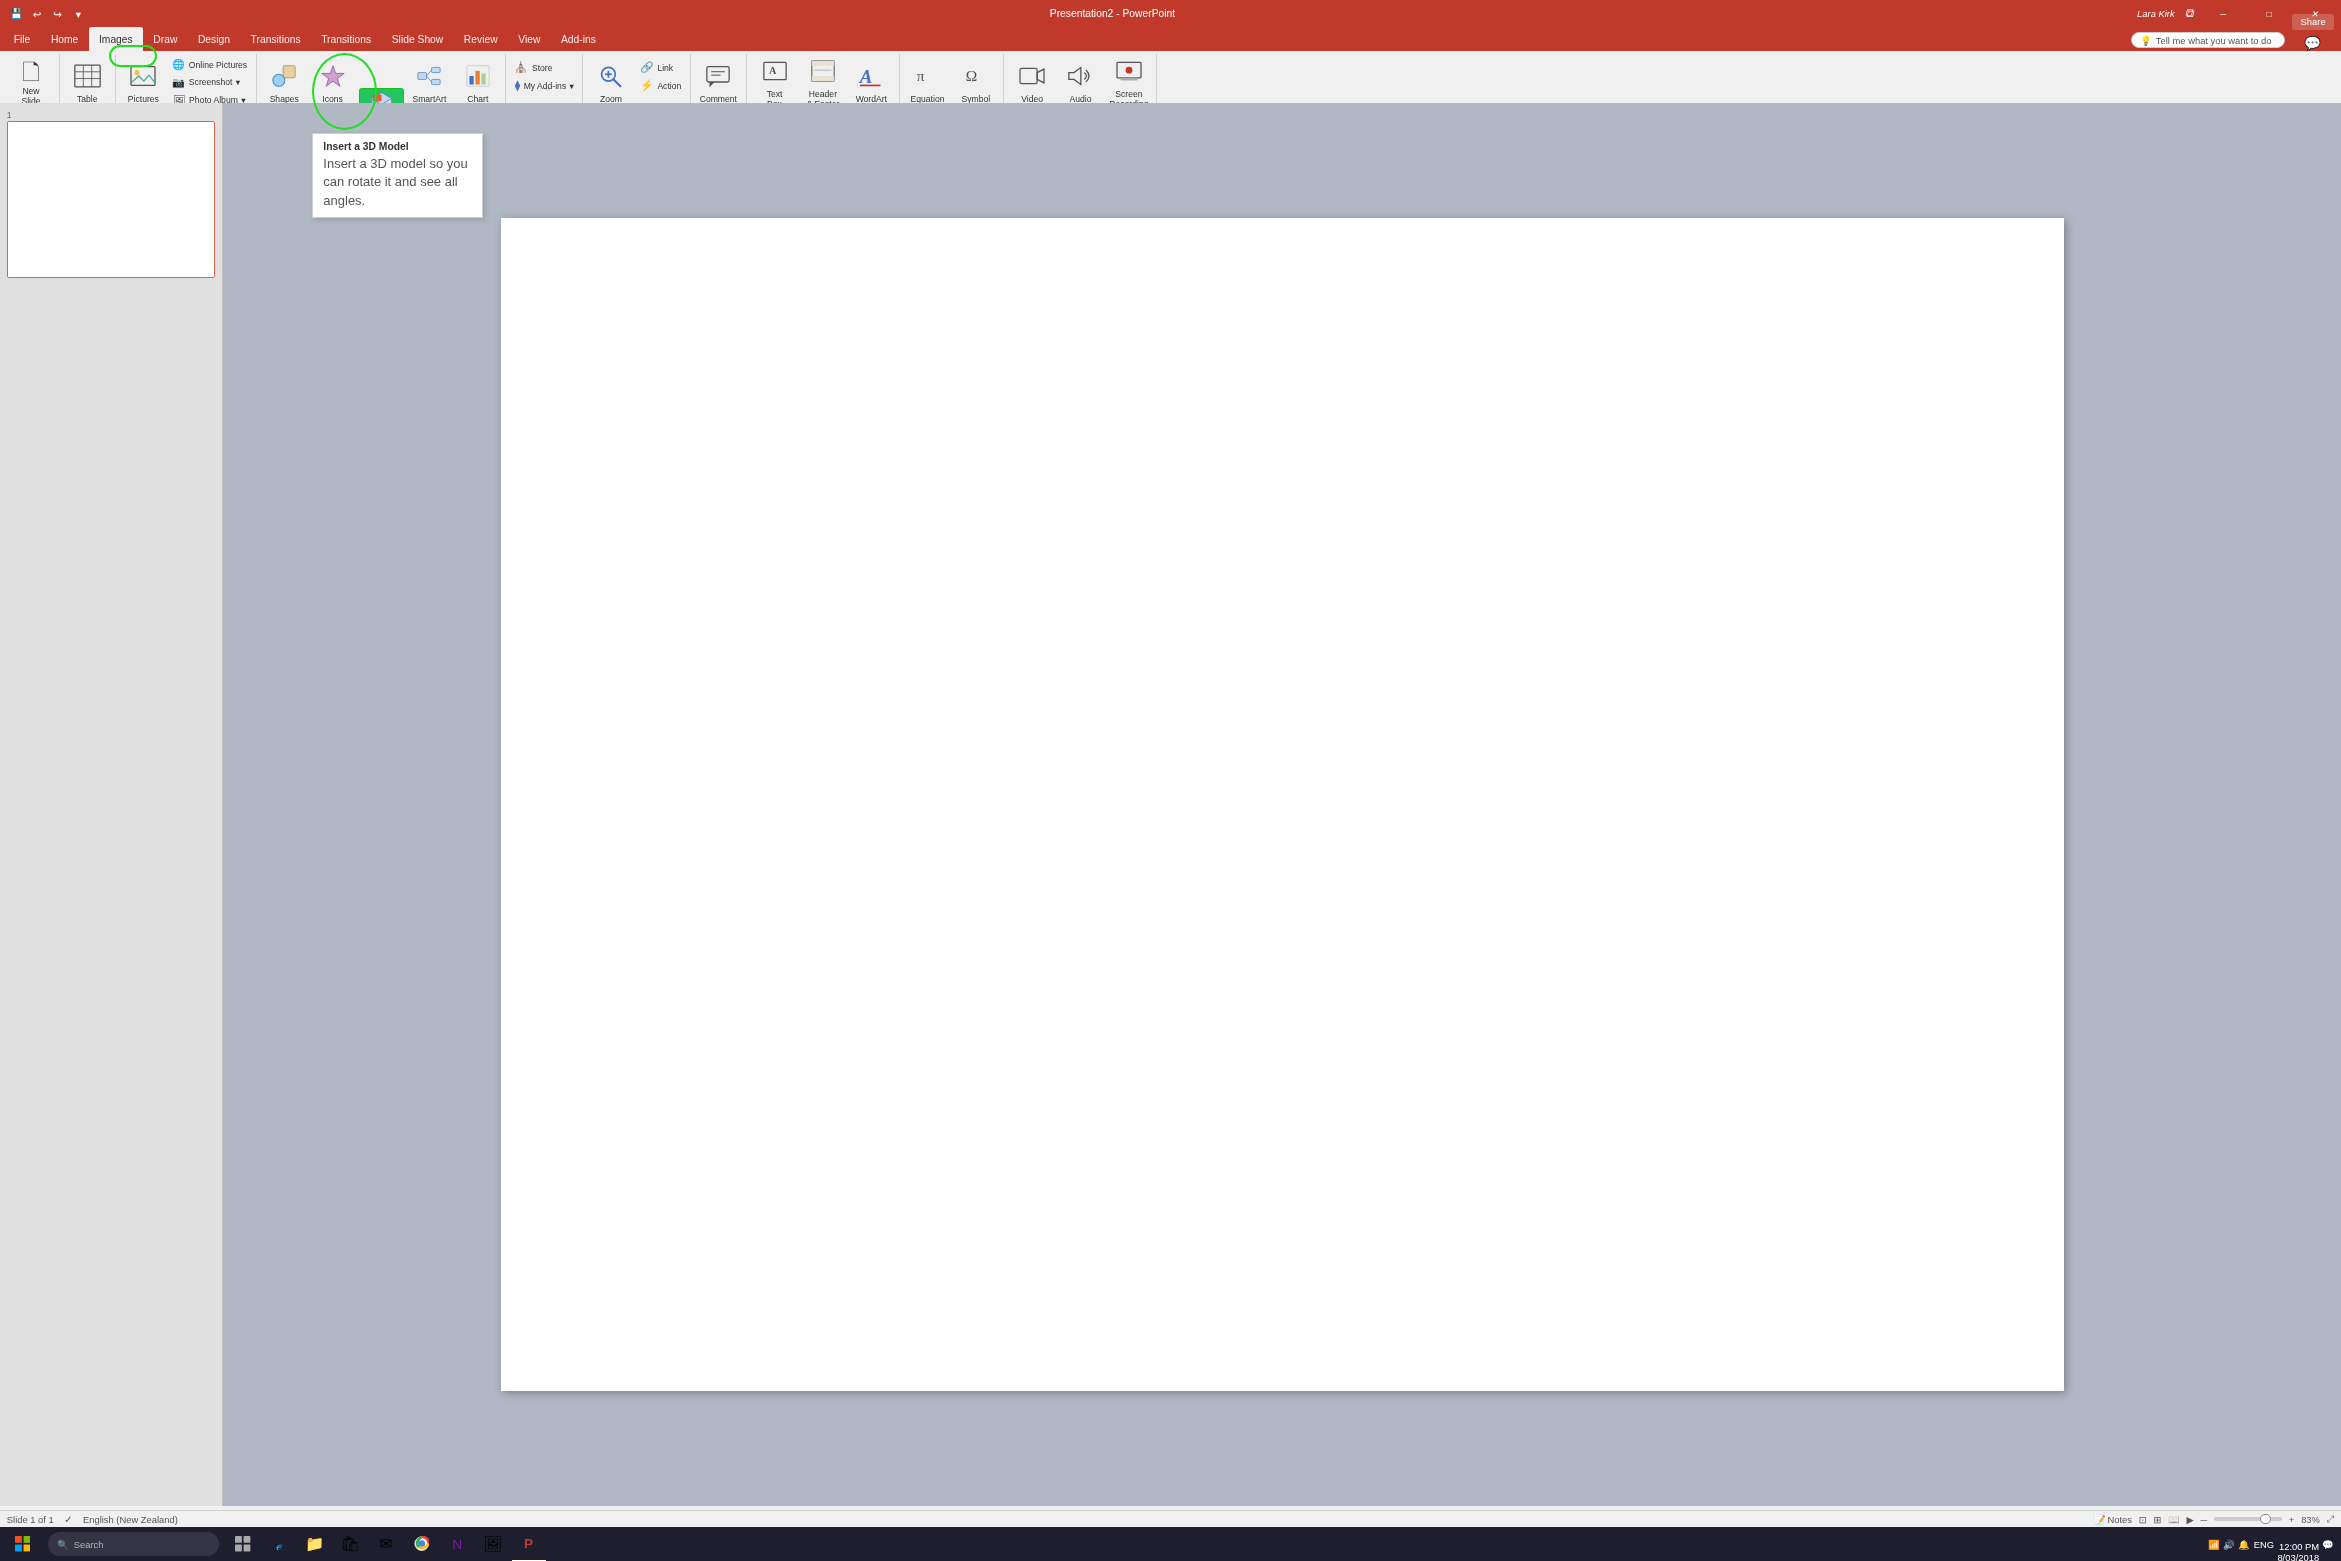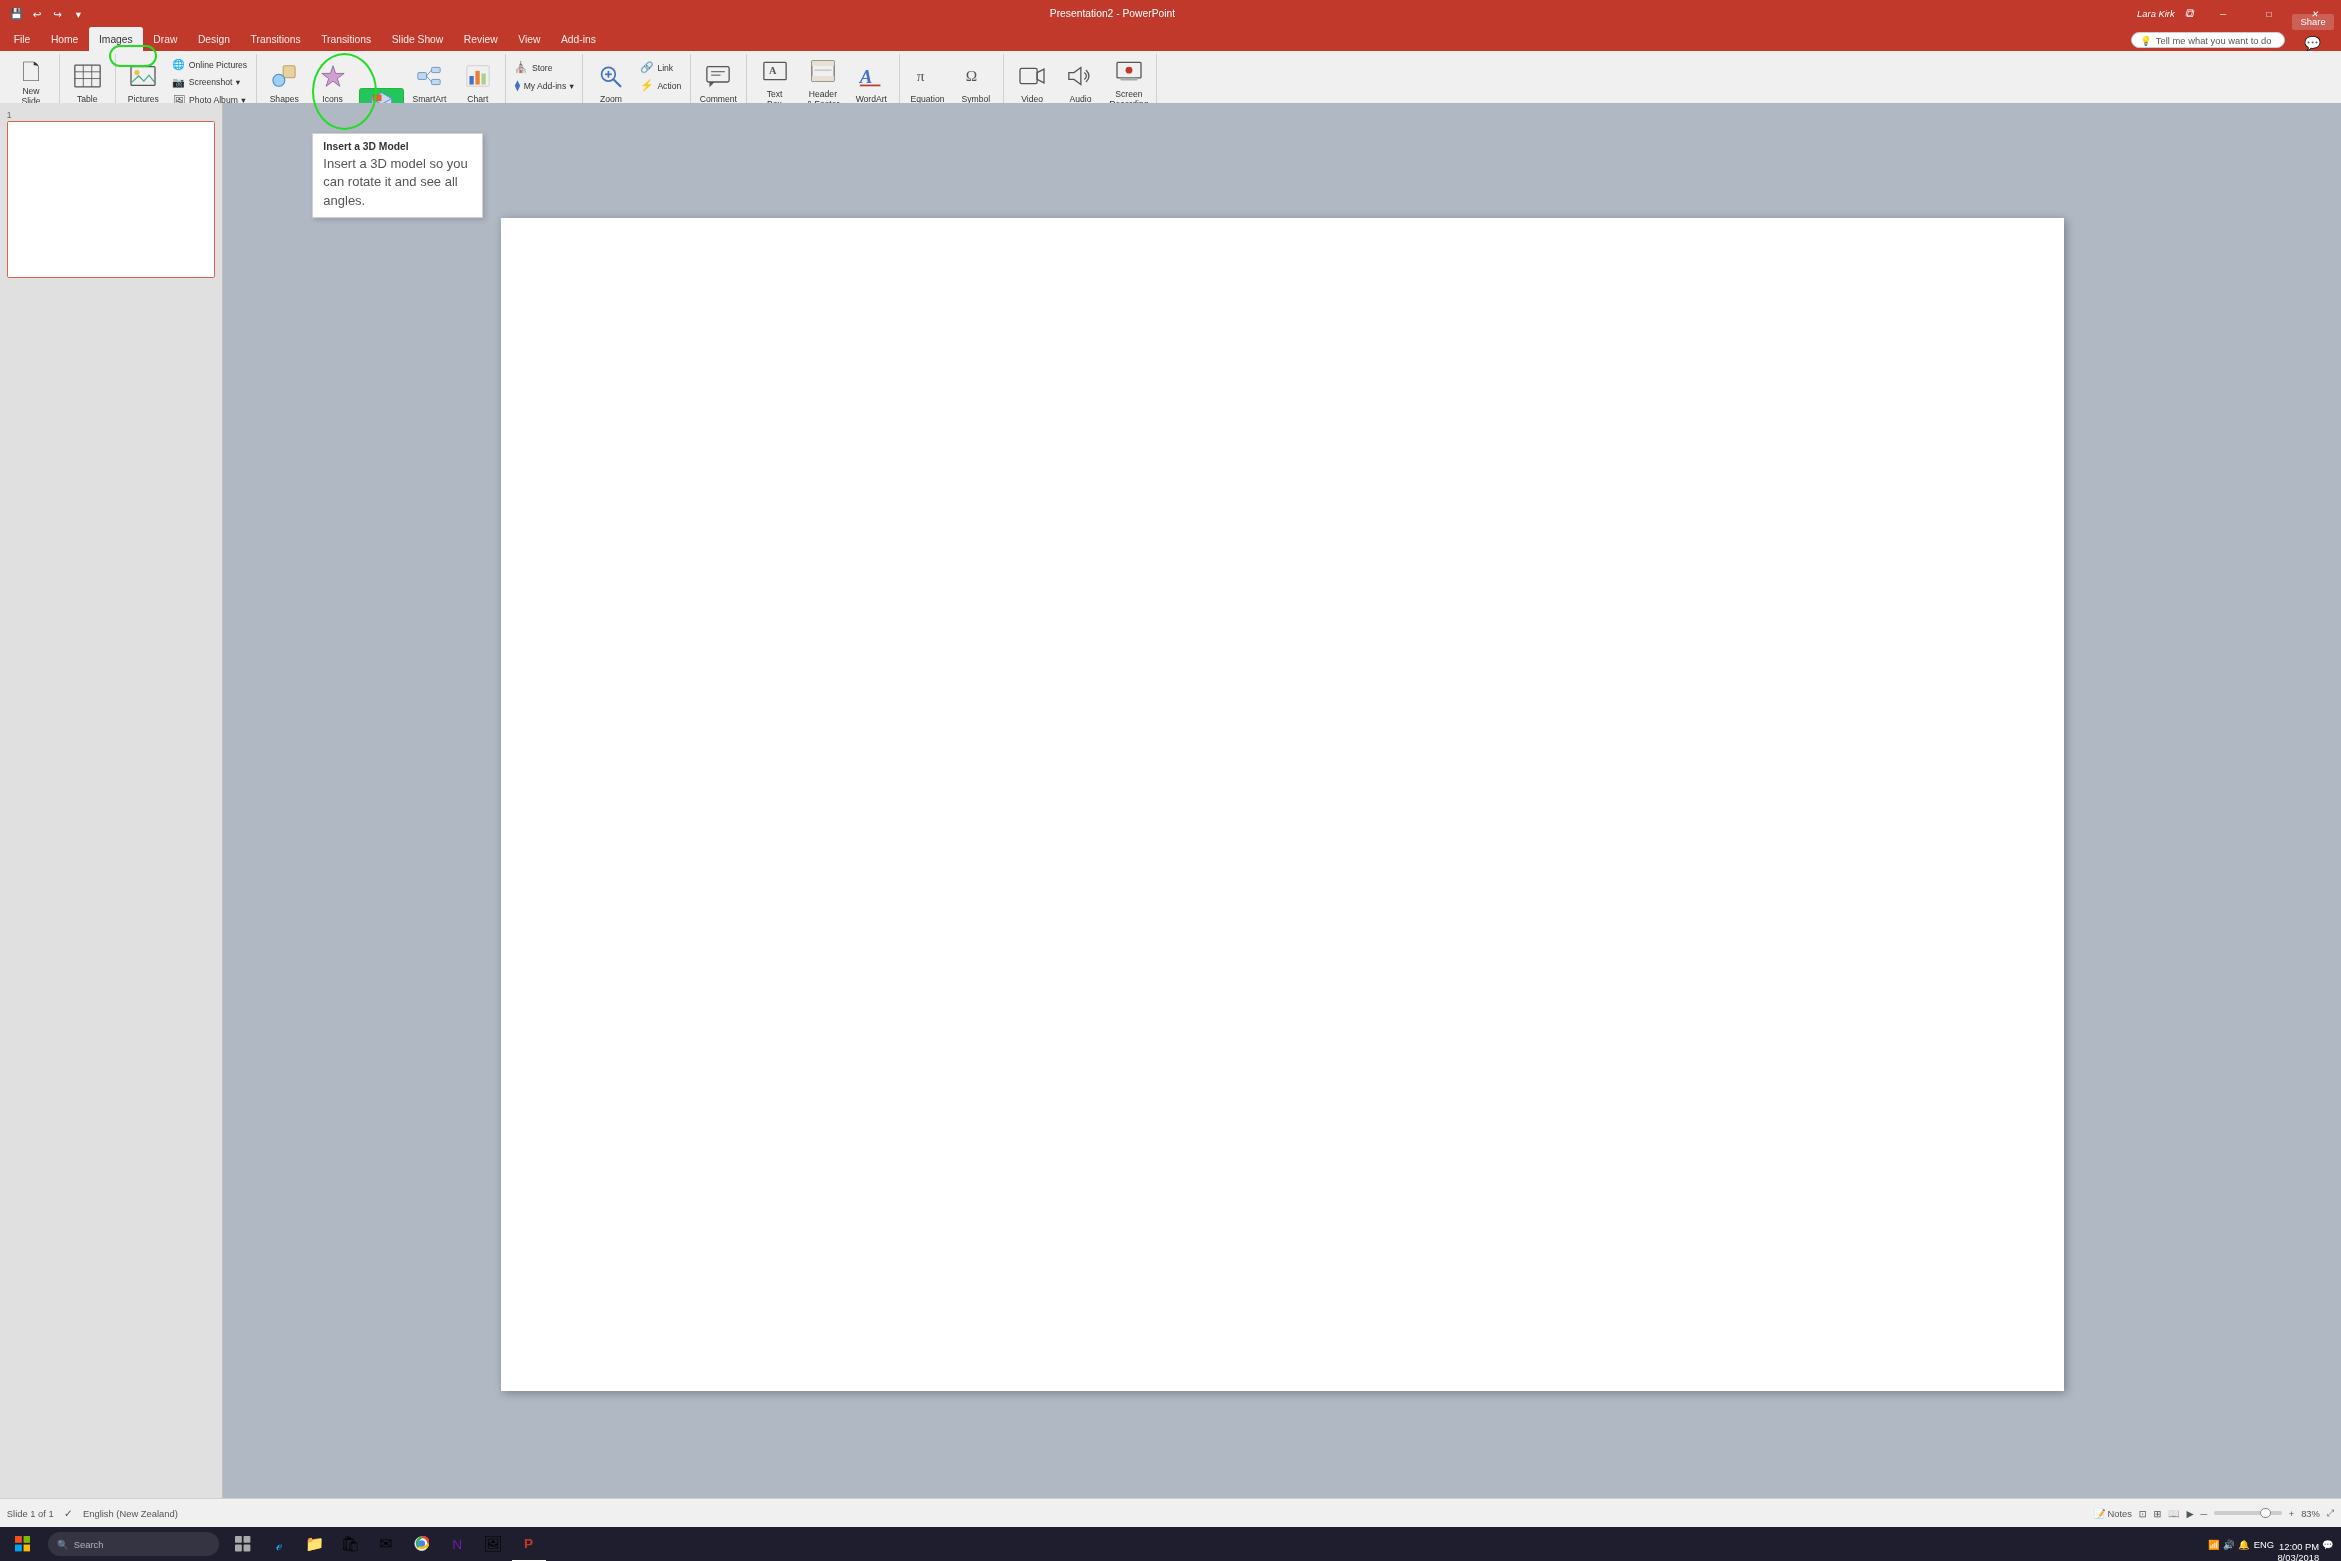--- a/index.html
+++ b/index.html
@@ -147,21 +147,21 @@
     }
     #tooltip-title { font-size: 10.3px; font-weight: bold; color: #333; margin-bottom: 3.4px; }
     #tooltip-text { font-size: 13px; color: #555; line-height: 1.4; }
 
     
     #statusbar {
       position: fixed;
       bottom: 34px;
       left: 0;
       right: 0;
-      height: 29px;
+      height: 17px;
       background: #f0f0f0;
       border-top: 0.9px solid #d0d0d0;
       display: flex;
       align-items: center;
       padding: 0 6.8px;
       justify-content: space-between;
       font-size: 9.4px;
       color: #555;
     }
     #statusbar-left { display: flex; align-items: center; gap: 10.3px; }

